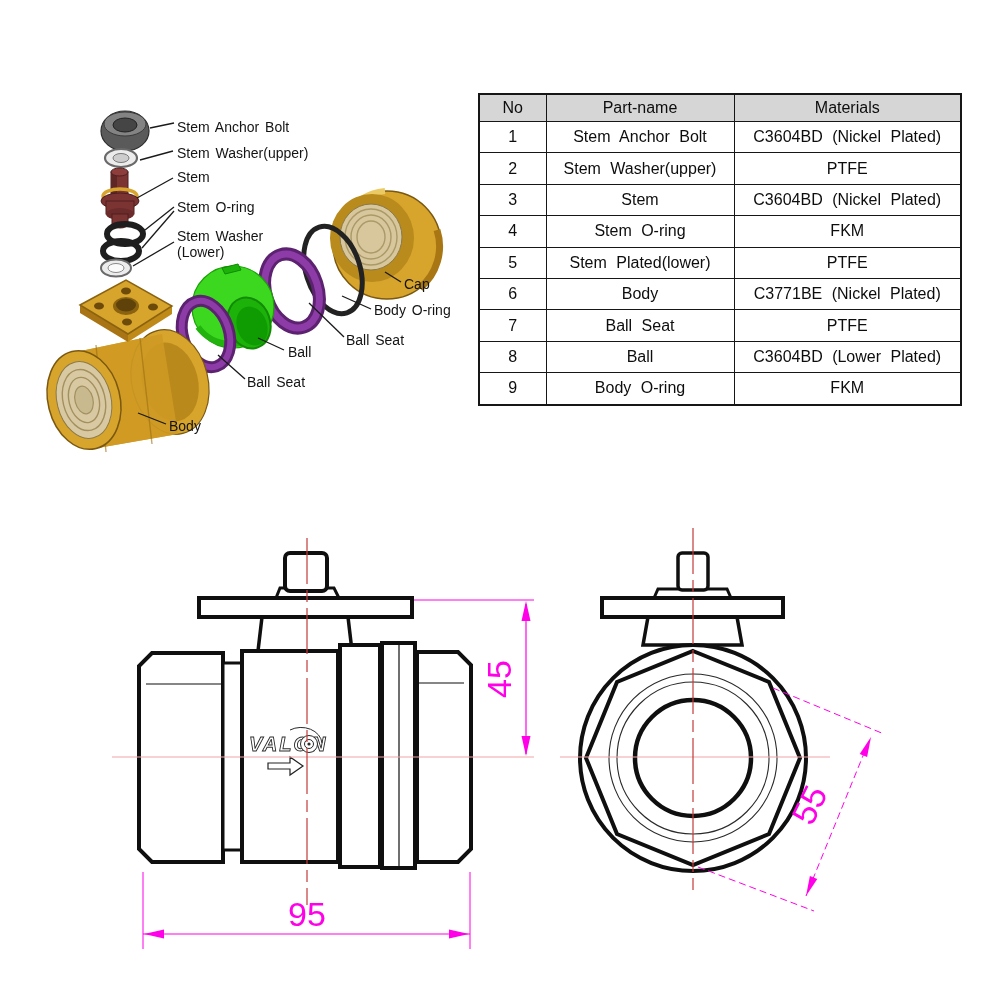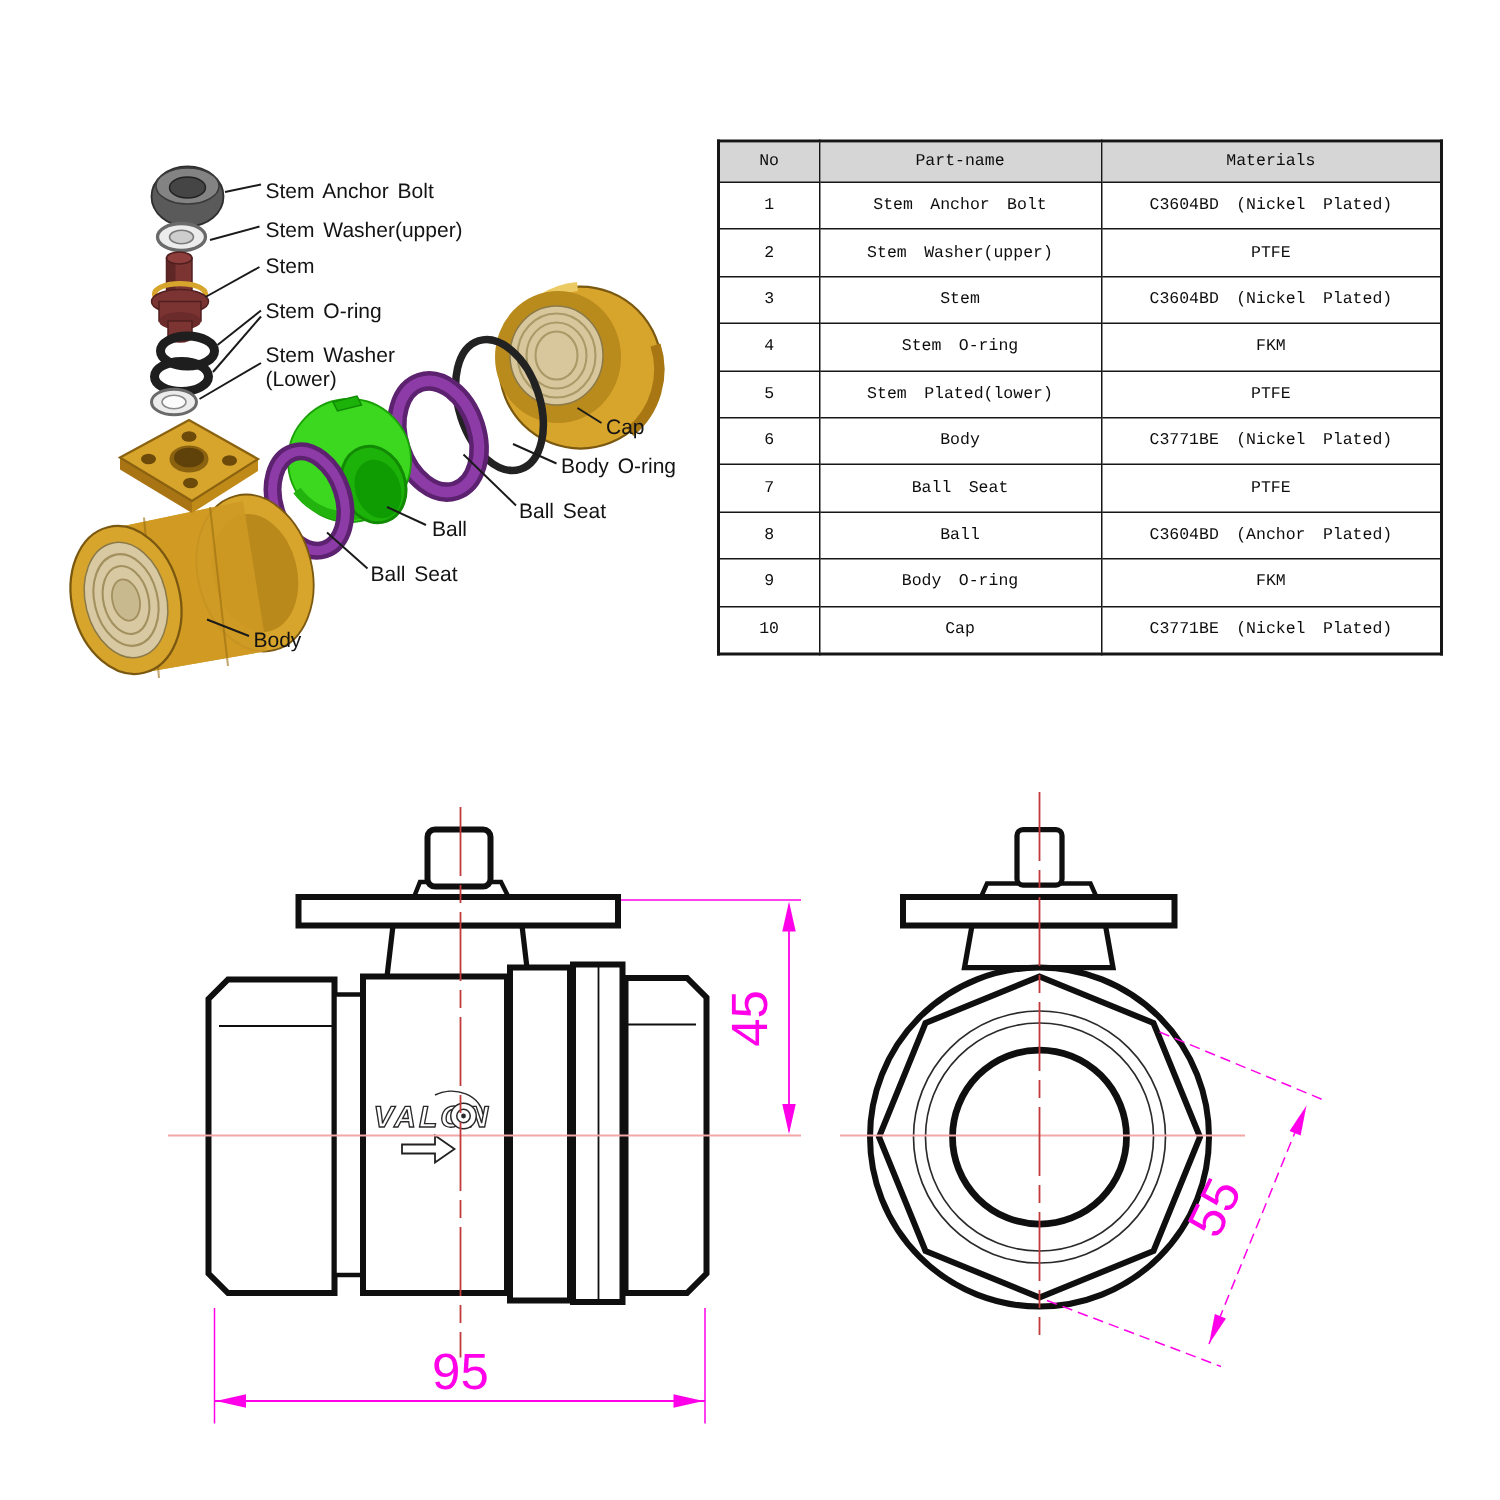--- a/index.html
+++ b/index.html
@@ -3,21 +3,21 @@
 <meta charset="utf-8">
 <style>
   html,body{margin:0;padding:0;background:#fff;}
   .canvas{position:relative;width:1000px;height:1000px;background:#fff;overflow:hidden;
           font-family:"Liberation Sans",sans-serif;}
   svg.gfx{position:absolute;left:0;top:0;width:1000px;height:1000px;}
   
   table.parts{position:absolute;left:478px;top:93px;border-collapse:collapse;
               border:2.5px solid #161616;table-layout:fixed;background:#fff;}
   table.parts th,table.parts td{border:1.6px solid #161616;text-align:center;vertical-align:middle;
-              font-family:Liberation Mono, monospace;font-size:11px;color:#0d0d0d;
+              font-family:Liberation Sans, sans-serif;font-size:16px;color:#0d0d0d;
               padding:0;word-spacing:5px;white-space:nowrap;overflow:hidden;}
   table.parts th{background:#d6d6d6;height:26px;font-weight:400;}
   table.parts td{height:30.4px;}
   .lbl{font-family:"Liberation Sans",sans-serif;font-size:14px;fill:#141414;word-spacing:2px;}
   .dimtxt{font-family:"Liberation Sans",sans-serif;font-size:34px;fill:#ff00e8;}
 </style>
 </head>
 <body>
 
 <div class="canvas">
@@ -256,28 +256,23 @@
       <td>C3771BE (Nickel Plated)</td>
     </tr>
     <tr>
       <td>7</td>
       <td>Ball Seat</td>
       <td>PTFE</td>
     </tr>
     <tr>
       <td>8</td>
       <td>Ball</td>
-      <td>C3604BD (Anchor Plated)</td>
+      <td>C3604BD (Lower Plated)</td>
     </tr>
     <tr>
       <td>9</td>
       <td>Body O-ring</td>
       <td>FKM</td>
     </tr>
-    <tr>
-      <td>10</td>
-      <td>Cap</td>
-      <td>C3771BE (Nickel Plated)</td>
-    </tr>
   </tbody>
 </table>
 
 </div>
 
 </body></html>

